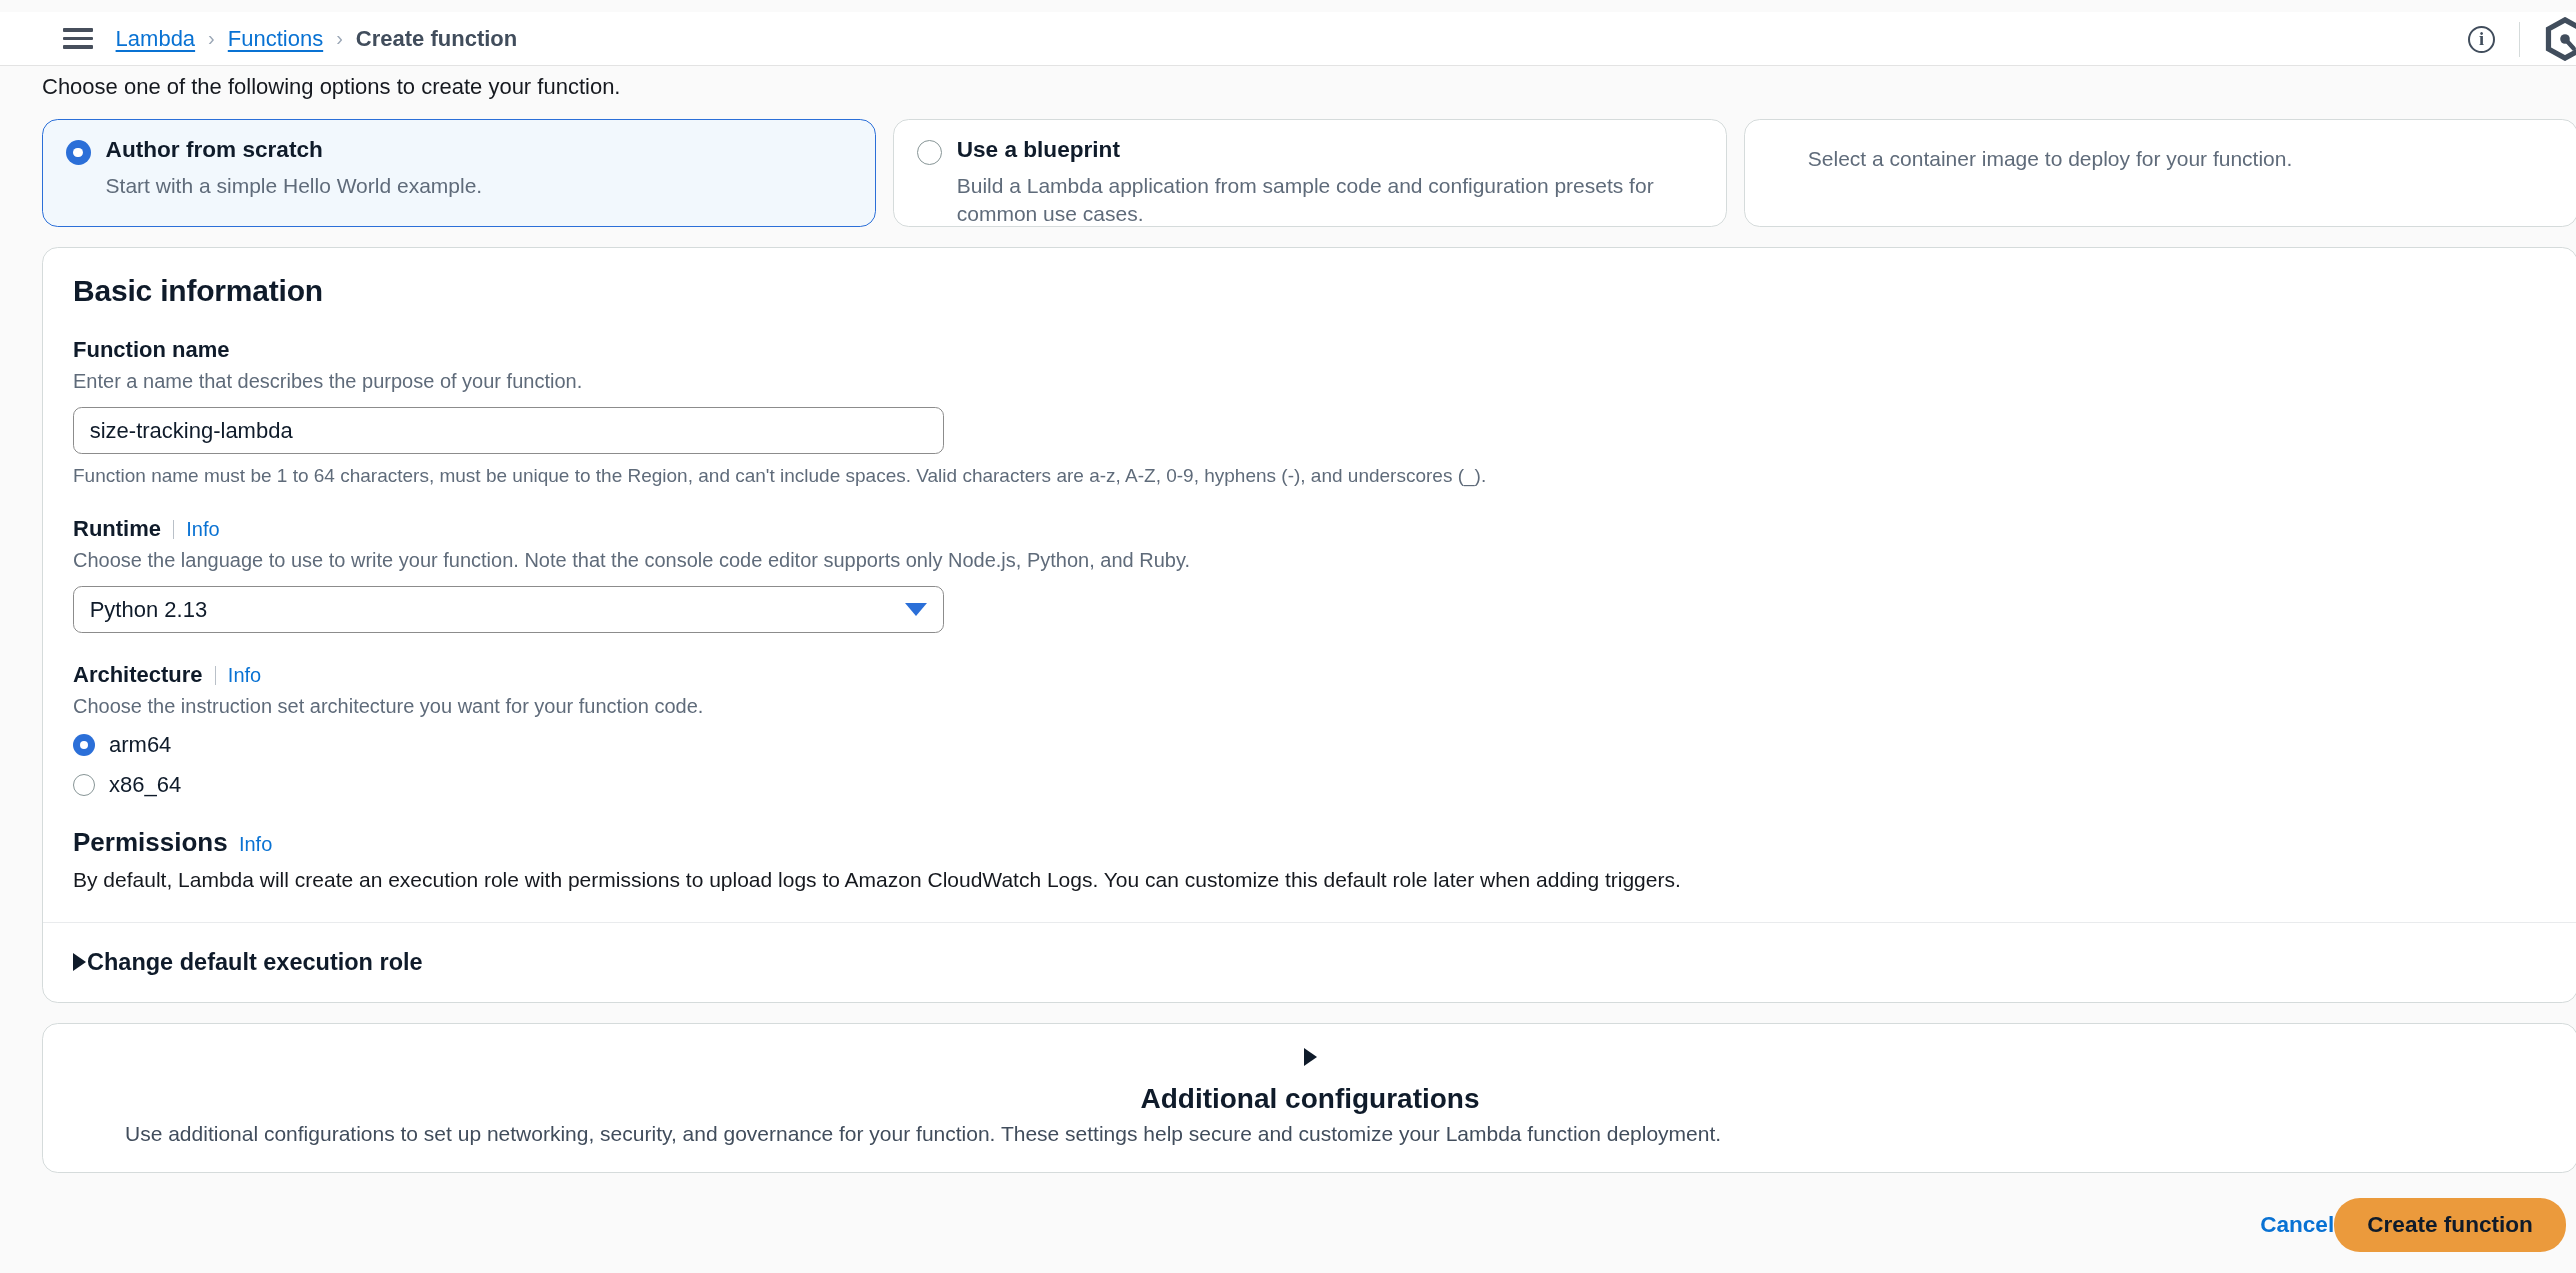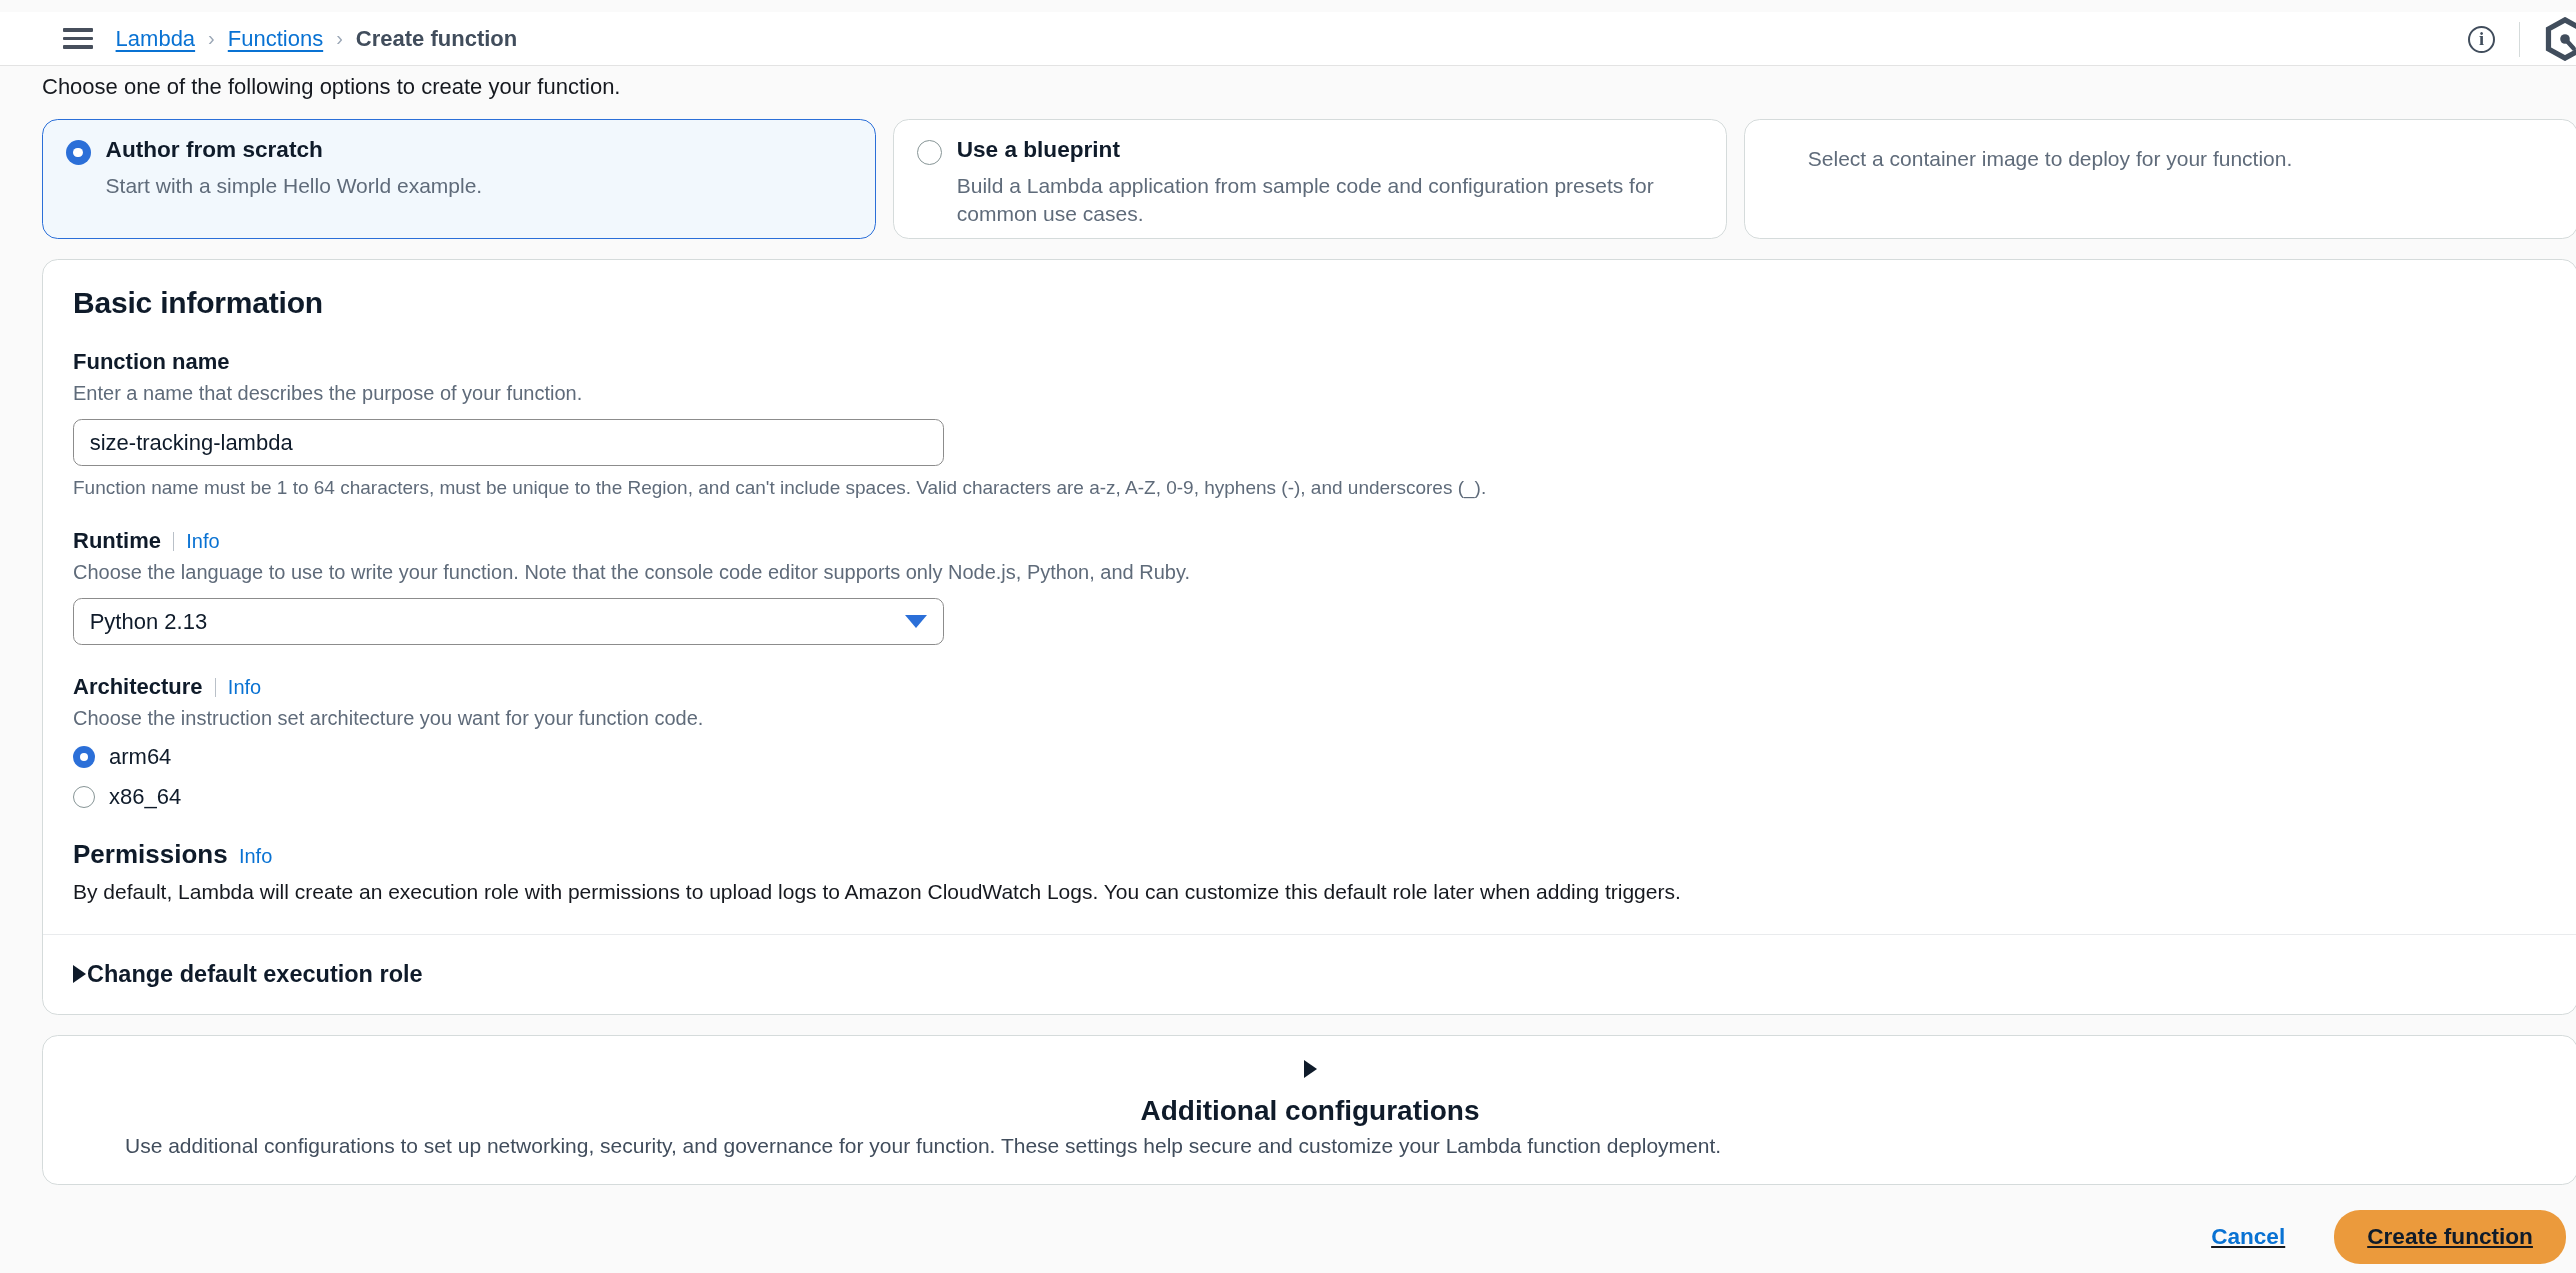--- a/index.html
+++ b/index.html
@@ -55,21 +55,21 @@
     font-size: 22px; color: #16191f;
     margin: 20px 0 0 26px;
   }
 
   
   .tiles {
     display: flex; gap: 17.4px;
     margin: 19px 14px 0 26px;
   }
   .tile {
-    flex: 1 1 0; height: 120px;
+    flex: 1 1 0; height: 108px;
     background: #ffffff; border: 1.7px solid #d5dbdb;
     border-radius: 15.7px; padding: 18.3px 22.6px;
     cursor: pointer; position: relative;
   }
   .tile.selected { background: #f2f8fd; border-color: #2b6fd8; }
   .tile-head { display: flex; align-items: flex-start; gap: 15px; }
   .radio {
     width: 25px; height: 25px; border-radius: 50%;
     border: 1.7px solid #879596; background: #fff;
     flex: 0 0 auto; margin-top: 1.7px;
@@ -146,21 +146,21 @@
     border-top: 9.6px solid transparent; border-bottom: 9.6px solid transparent;
     border-left: 13px solid #0f1b2a;
   }
   .expander-title { font-size: 23.5px; font-weight: 700; color: #0f1b2a; }
   .expander-title.big { font-size: 28px; }
   .expander-desc { font-size: 21px; color: #414d5c; margin: 7.8px 0 0 52px; }
 
   
   .actions {
     display: flex; align-items: center; justify-content: flex-end;
-    gap: 49px; margin: 24.4px 17.4px 0 0; padding-right: 8.7px; text-decoration: underline;
+    margin: 24.4px 17.4px 0 0; padding-right: 8.7px;
   }
   .link-btn {
     font-size: 22.6px; font-weight: 700; color: #0972d3;
     background: none; border: none; cursor: pointer;
     font-family: "Liberation Sans", sans-serif;
   }
   .primary-btn {
     font-size: 22.6px; font-weight: 700; color: #0f1b2a;
     background: #eb9a3c; border: none; border-radius: 26px;
     padding: 14px 33px; cursor: pointer;

